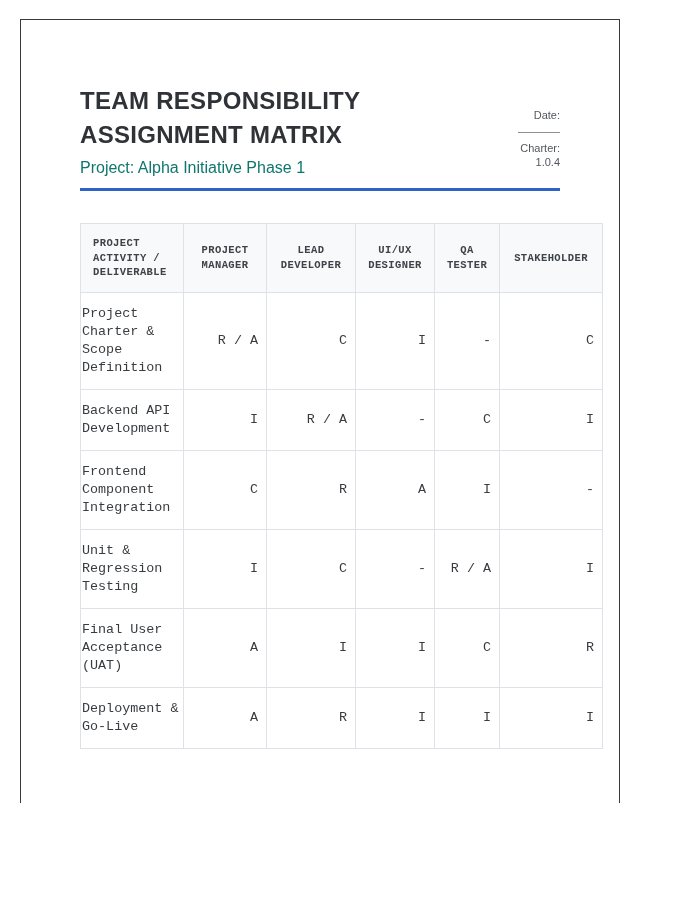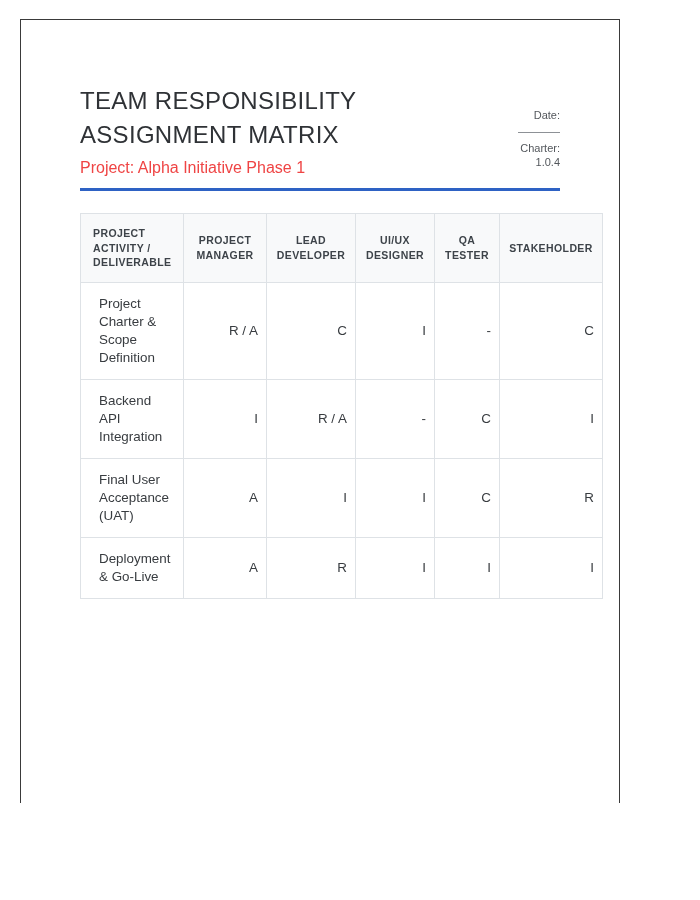--- a/index.html
+++ b/index.html
@@ -16,30 +16,30 @@
     background: #ffffff;
     border: 1.5px solid #3a3a3a;
     border-bottom: none;
     overflow: hidden;
     padding: 64px 58px 0 59px;
   }
   .page-header { position: relative; }
   h1.title {
     font-size: 24px;
     line-height: 34px;
-    font-weight: normal;
+    font-weight: bold;
     letter-spacing: 0.3px;
     color: #2f3236;
     max-width: 390px;
   }
   .subtitle {
     margin-top: 5px;
     font-size: 16px;
     line-height: 22px;
-    color: #ef4444;
+    color: #0f766e;
   }
   .meta {
     position: absolute;
     top: 24px; right: 1px;
     text-align: right;
     font-size: 11px;
     line-height: 14px;
     color: #53575c;
   }
   .date-line {
@@ -48,24 +48,25 @@
     border-bottom: 1px solid #8d9196;
     margin: 10px 0 8px auto;
   }
   .rule {
     margin-top: 9px;
     width: 480px;
     height: 3px;
     background: #2e62c4;
   }
   table.raci {
-    margin-top: 22px;
+    margin-top: 32px;
     width: 522px;
     border-collapse: collapse;
     table-layout: fixed;
+    font-family: Liberation Mono, monospace;
   }
   col.c1 { width: 103px; }
   col.c2 { width: 83px; }
   col.c3 { width: 89px; }
   col.c4 { width: 79px; }
   col.c5 { width: 65px; }
   col.c6 { width: 103px; }
   .raci th, .raci td {
     border: 1px solid #dee2e6;
     vertical-align: middle;
@@ -84,21 +85,21 @@
   .raci thead th.col-activity { text-align: left; padding: 12px 12px; }
   .raci tbody td {
     font-size: 13.4px;
     line-height: 18px;
     color: #383c40;
     text-align: right;
     padding: 12px 8px;
   }
   .raci tbody td.activity {
     text-align: left;
-    padding: 12px 18px;
+    padding: 12px 1px;
   }
 </style>
 </head>
 <body>
 
 <div class="page">
   <div class="page-header">
     <h1 class="title">TEAM RESPONSIBILITY ASSIGNMENT MATRIX</h1>
     <div class="subtitle">Project: Alpha Initiative Phase 1</div>
     <div class="meta">
@@ -132,25 +133,41 @@
     <tbody>
         <tr>
           <td class="activity">Project Charter &amp; Scope Definition</td>
           <td>R / A</td>
           <td>C</td>
           <td>I</td>
           <td>-</td>
           <td>C</td>
         </tr>
         <tr>
-          <td class="activity">Backend API Integration</td>
+          <td class="activity">Backend API Development</td>
           <td>I</td>
           <td>R / A</td>
           <td>-</td>
           <td>C</td>
+          <td>I</td>
+        </tr>
+        <tr>
+          <td class="activity">Frontend Component Integration</td>
+          <td>C</td>
+          <td>R</td>
+          <td>A</td>
+          <td>I</td>
+          <td>-</td>
+        </tr>
+        <tr>
+          <td class="activity">Unit &amp; Regression Testing</td>
+          <td>I</td>
+          <td>C</td>
+          <td>-</td>
+          <td>R / A</td>
           <td>I</td>
         </tr>
         <tr>
           <td class="activity">Final User Acceptance (UAT)</td>
           <td>A</td>
           <td>I</td>
           <td>I</td>
           <td>C</td>
           <td>R</td>
         </tr>

